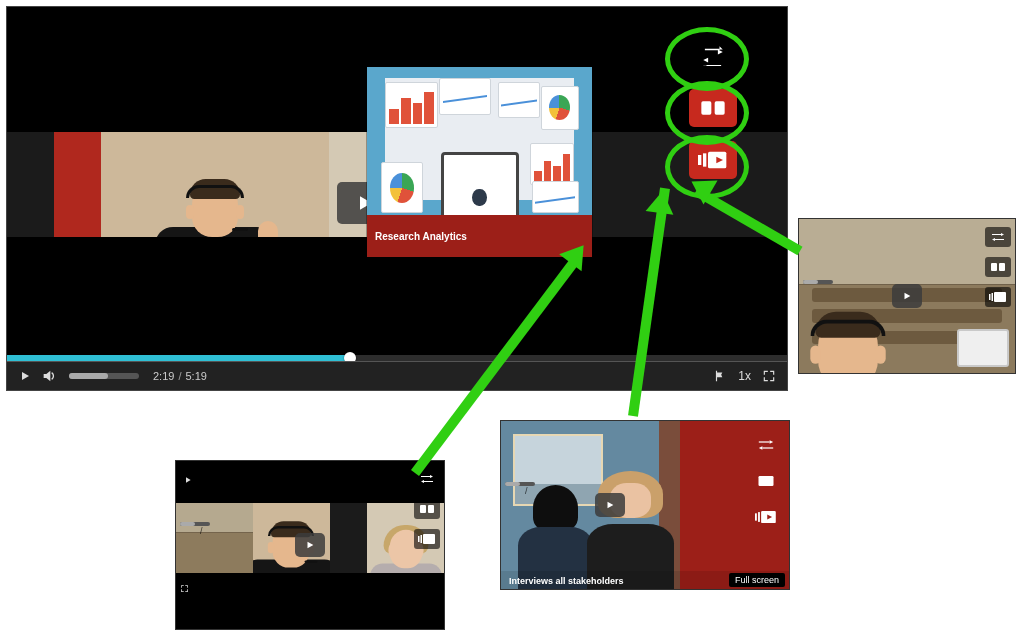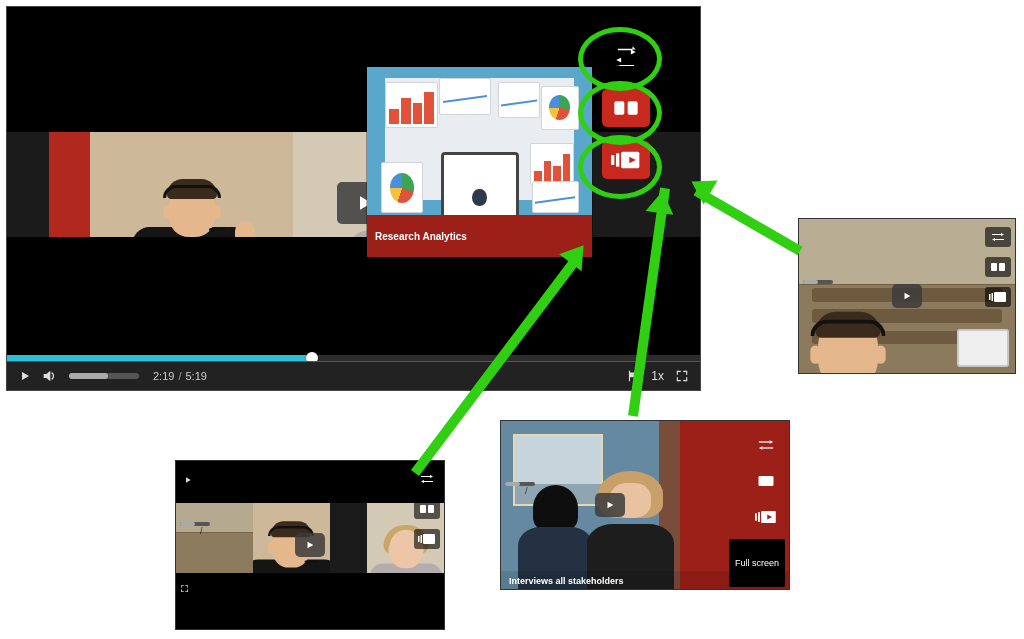--- a/index.html
+++ b/index.html
@@ -182,42 +182,42 @@
   .lecture-hall{
     position:absolute;inset:0;
     background:
       linear-gradient(180deg,#b9ad94 0 42%,#8c7a5d 42% 100%);
   }
   .lecture-hall:before{content:"";position:absolute;left:0;right:0;top:42%;height:1px;background:rgba(0,0,0,.2);}
   .hall-rows{position:absolute;left:6%;right:6%;top:45%;bottom:6%;}
   .hall-rows div{height:18%;margin-bottom:4%;background:#6d5a3f;border-radius:3px;}
 
   .tooltip{
-    position:absolute;background:#000;color:#fff;font-size:9px;padding:19px 6px;border-radius:2px;
+    position:absolute;background:#000;color:#fff;font-size:9px;padding:2px 6px;border-radius:2px;
   }
 
   .student-scene{position:absolute;inset:0;background:#7a4d3b;}
   .student-scene .wallp{position:absolute;left:0;right:45%;top:0;bottom:0;background:#6489a0;}
   .student-scene .window{position:absolute;left:4%;top:8%;width:30%;height:40%;
      background:linear-gradient(180deg,#c6d4dc 0 70%,#8fa5b1 70% 100%);border:2px solid #e6d7b3;}
   .student-scene .f1,.student-scene .f2{position:absolute;bottom:0;}
   .student-scene .f1{left:6%;width:26%;height:62%;}
   .student-scene .f1 .hairm{position:absolute;top:0;left:20%;right:20%;height:44%;background:#0e0e0e;border-radius:50% 50% 30% 30%;}
   .student-scene .f1 .body{position:absolute;bottom:0;left:0;right:0;height:60%;background:#233142;border-radius:30% 30% 0 0;}
   .student-scene .f2{left:30%;width:30%;height:70%;}
   .student-scene .f2 .hairf{position:absolute;top:0;left:12%;right:12%;height:40%;background:#caa06a;border-radius:50% 50% 30% 30%;}
   .student-scene .f2 .face{position:absolute;top:10%;left:26%;right:26%;height:30%;background:#eac2a2;border-radius:40%;}
   .student-scene .f2 .body{position:absolute;bottom:0;left:0;right:0;height:55%;background:#1d1d1d;border-radius:30% 30% 0 0;}
 
   .mini-monitor{position:absolute;background:#efefef;border:2px solid #c9c9c9;border-radius:3px;}
 </style>
 </head>
 <body>
 
-<div class="player" style="left:6px;top:6px;width:695px;height:385px;">
+<div class="player" style="left:6px;top:6px;width:782px;height:385px;">
   <div class="video-area">
 
     <div class="strip" style="top:125px;height:105px;">
       <div class="seg dark" style="width:6%;"></div>
       <div class="seg red" style="width:6%;"></div>
       <div class="face-box wall" style="width:22%;position:relative;">
         <div class="head male">
           <div class="torso"></div>
           <div class="skull">
             <div class="hair"></div>

